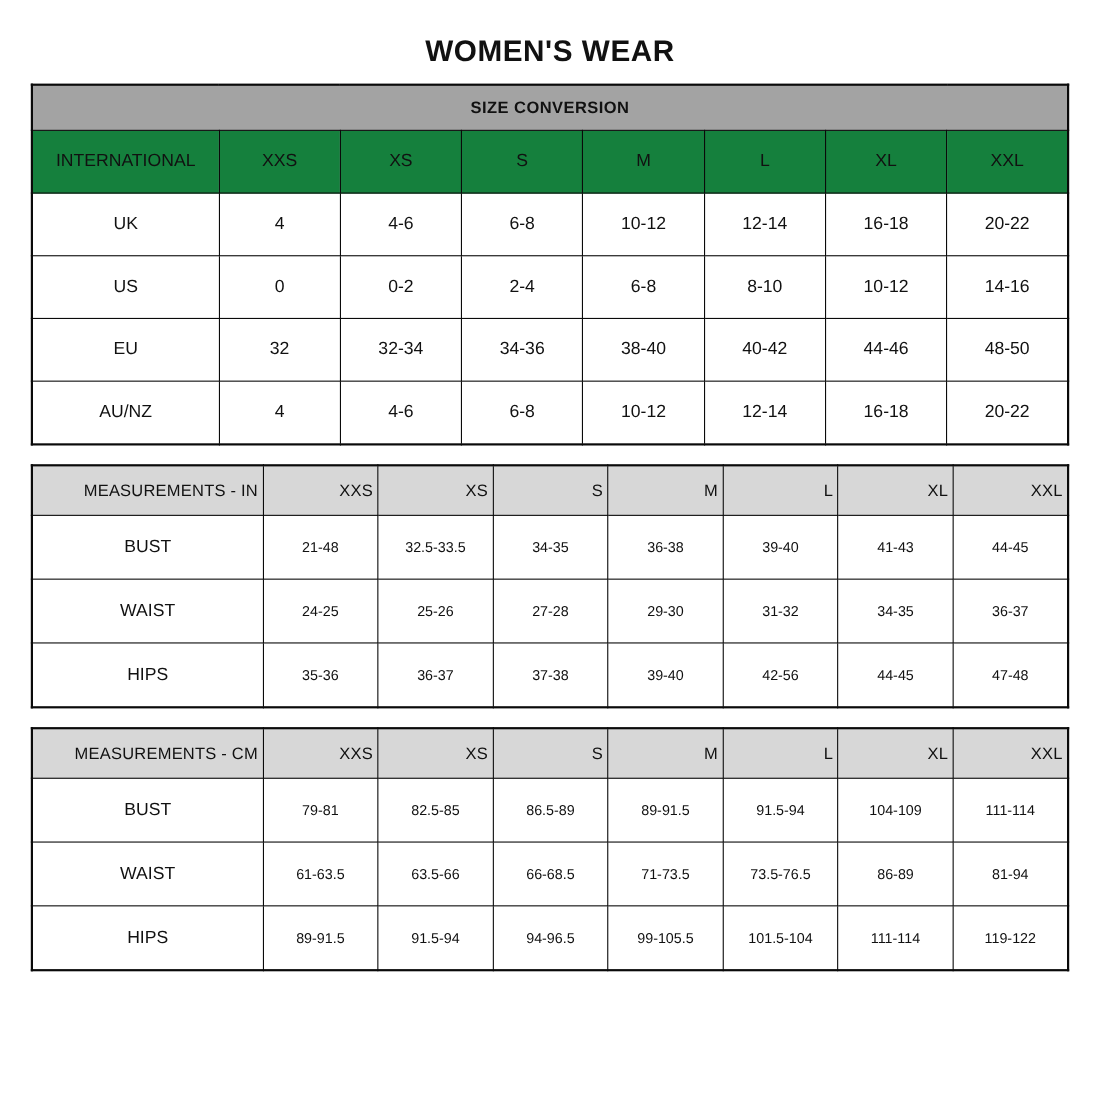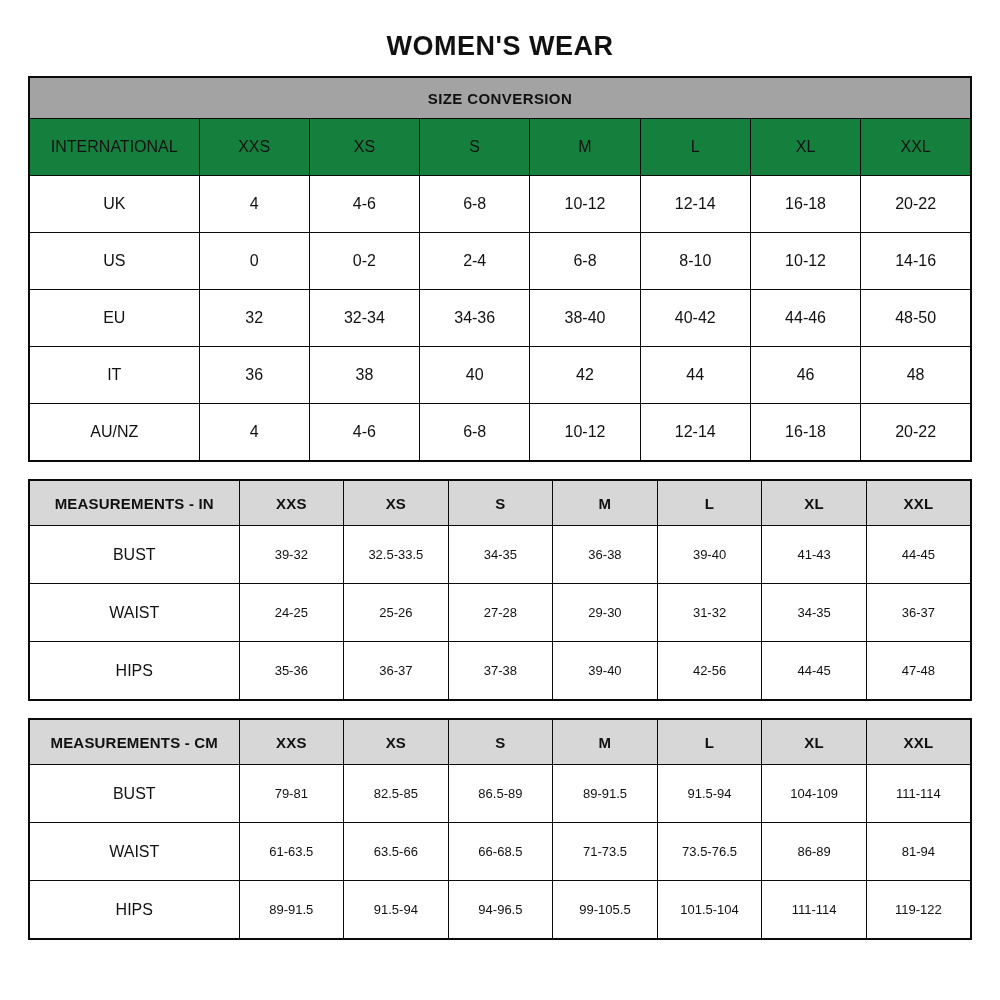--- a/index.html
+++ b/index.html
@@ -53,24 +53,25 @@
     font-weight: 400;
     background: #15803d;
   }
   .t1 tbody th, .t1 tbody td {
     height: 56px;
     font-size: 16px;
   }
   
   .meas thead th {
     background: #d7d7d7;
-    font-weight: 700;
+    font-weight: 400;
     font-size: 15px;
     height: 44px;
     letter-spacing: 0.2px;
+    text-align: right;
   }
   .meas tbody th {
     height: 57px;
     font-size: 16px;
     font-weight: 400;
   }
   .meas tbody td {
     height: 57px;
     font-size: 13px;
   }
@@ -133,30 +134,20 @@
           <th>EU</th>
           <td>32</td>
           <td>32-34</td>
           <td>34-36</td>
           <td>38-40</td>
           <td>40-42</td>
           <td>44-46</td>
           <td>48-50</td>
         </tr>
         <tr>
-          <th>IT</th>
-          <td>36</td>
-          <td>38</td>
-          <td>40</td>
-          <td>42</td>
-          <td>44</td>
-          <td>46</td>
-          <td>48</td>
-        </tr>
-        <tr>
           <th>AU/NZ</th>
           <td>4</td>
           <td>4-6</td>
           <td>6-8</td>
           <td>10-12</td>
           <td>12-14</td>
           <td>16-18</td>
           <td>20-22</td>
         </tr>
       </tbody>
@@ -181,21 +172,21 @@
           <th>S</th>
           <th>M</th>
           <th>L</th>
           <th>XL</th>
           <th>XXL</th>
         </tr>
     </thead>
     <tbody>
         <tr>
           <th>BUST</th>
-          <td>39-32</td>
+          <td>21-48</td>
           <td>32.5-33.5</td>
           <td>34-35</td>
           <td>36-38</td>
           <td>39-40</td>
           <td>41-43</td>
           <td>44-45</td>
         </tr>
         <tr>
           <th>WAIST</th>
           <td>24-25</td>

